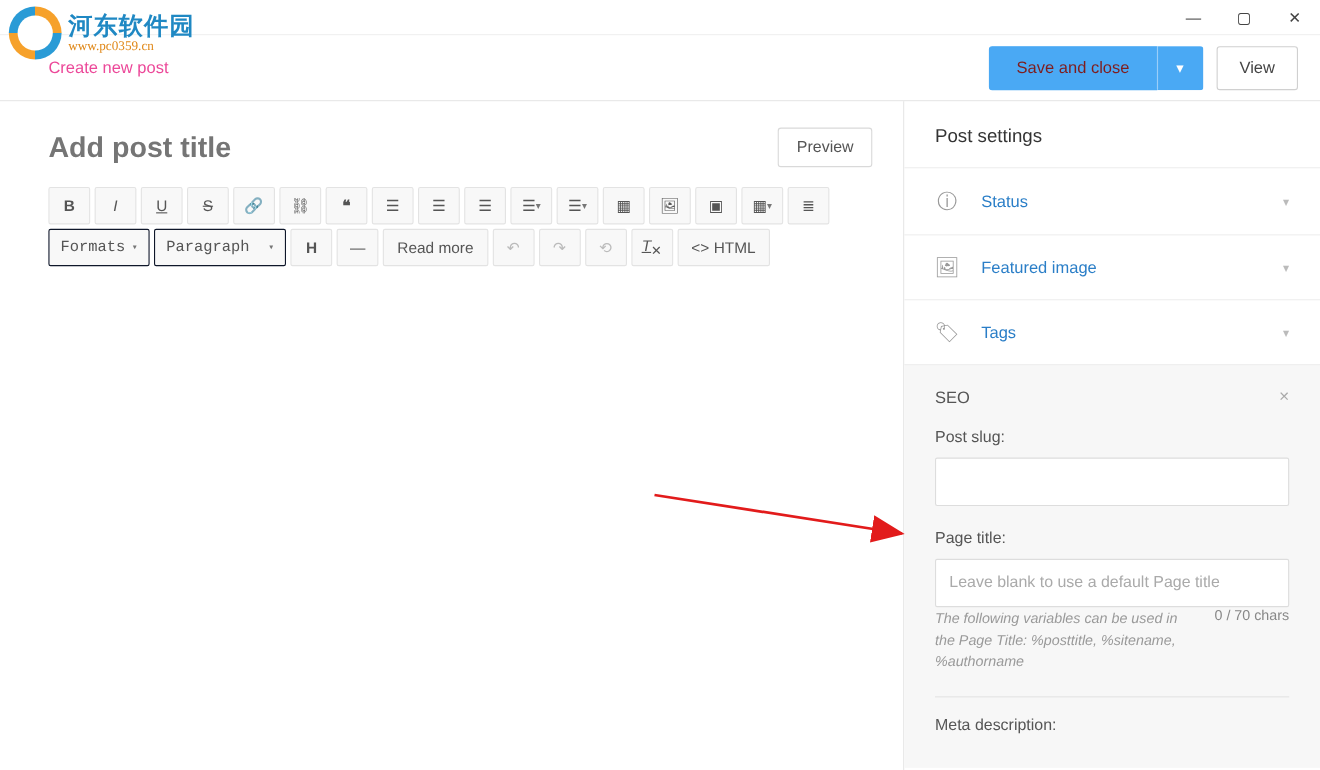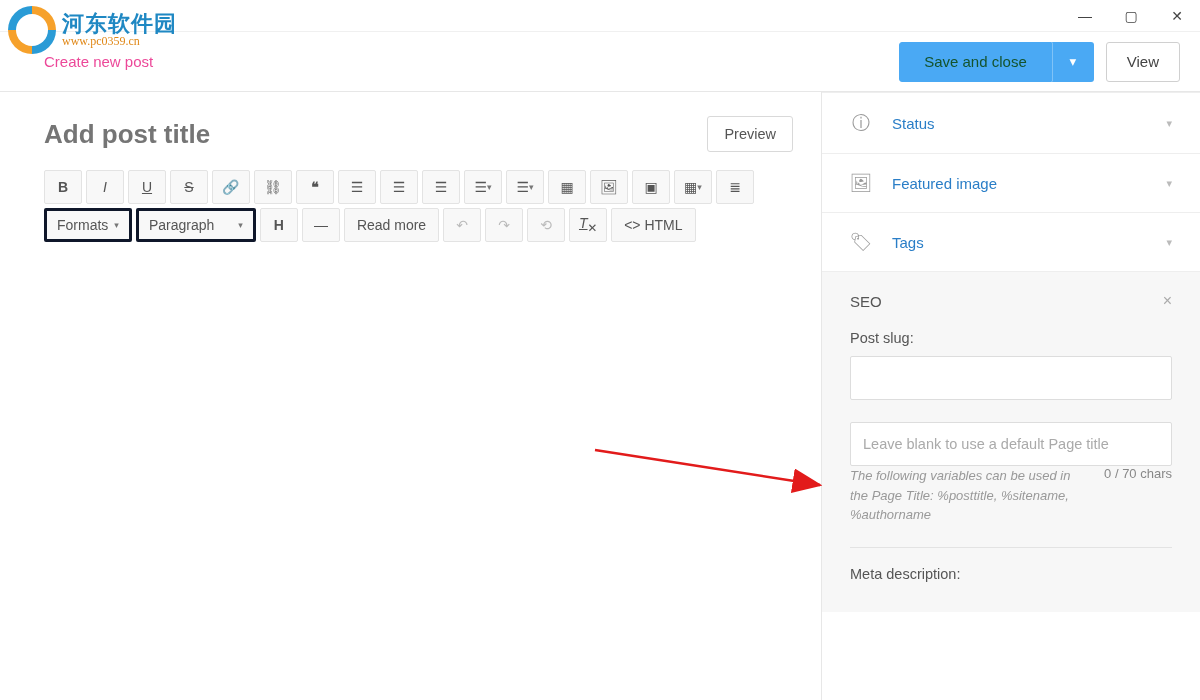--- a/index.html
+++ b/index.html
@@ -7,39 +7,39 @@
 
 
 .title-bar { height: 32px; background: #fff; display: flex; justify-content: flex-end; align-items: center; border-bottom: 1px solid #f0f0f0; }
 .win-btn { width: 46px; height: 32px; display: flex; align-items: center; justify-content: center; font-size: 14px; cursor: pointer; }
 
 
 .header { height: 60px; display: flex; align-items: center; justify-content: space-between; padding: 0 20px 0 44px; border-bottom: 1px solid #e7e7e7; }
 .header-title { font-size: 15px; color: #ec4899; }
 .header-actions { display: flex; gap: 12px; align-items: center; }
 .btn { height: 40px; padding: 0 20px; border: 1px solid #d0d0d0; background: #fff; border-radius: 3px; cursor: pointer; font-size: 15px; color: #444; display: inline-flex; align-items: center; justify-content: center; }
-.btn-primary { background: #4aa9f4; border-color: #4aa9f4; color: #14532d; font-weight: 500; }
+.btn-primary { background: #4aa9f4; border-color: #4aa9f4; color: #7f1d1d; font-weight: 500; }
 .btn-split { display: flex; }
 .btn-split .btn-primary { border-radius: 3px 0 0 3px; padding-right: 24px; padding-left: 24px; }
 .btn-caret { width: 42px; background: #4aa9f4; border: 1px solid #4aa9f4; border-left: 1px solid rgba(255,255,255,0.3); border-radius: 0 3px 3px 0; color: #fff; display: flex; align-items: center; justify-content: center; cursor: pointer; }
 
 
 .main { display: flex; height: calc(700px - 92px); }
 .editor-pane { flex: 1; border-right: 1px solid #e7e7e7; padding: 24px 28px 16px 44px; display: flex; flex-direction: column; }
 .sidebar { width: 378px; overflow-y: auto; }
 
 .title-row { display: flex; align-items: center; justify-content: space-between; margin-bottom: 18px; }
 .post-title-input { border: none; outline: none; font-size: 26px; font-weight: 600; color: #bcbcbc; width: 70%; background: transparent; }
 .preview-btn { border: 1px solid #d9d9d9; background: #fff; padding: 9px 16px; border-radius: 3px; cursor: pointer; font-size: 14.5px; color: #555; }
 
 
 .toolbar { display: flex; flex-wrap: wrap; gap: 4px; margin-bottom: 4px; }
 .tb-btn { min-width: 38px; height: 34px; border: 1px solid #e3e3e3; background: #f8f8f8; border-radius: 2px; display: flex; align-items: center; justify-content: center; cursor: pointer; font-size: 14px; color: #555; }
 .tb-btn.wide { padding: 0 12px; }
-.tb-sel { height: 34px; border: 3px solid #0f172a; background: #f8f8f8; border-radius: 2px; padding: 0 10px; display: flex; align-items: center; gap: 6px; cursor: pointer; font-size: 14px; color: #555; }
+.tb-sel { height: 34px; border: 1px solid #0f172a; background: #f8f8f8; border-radius: 2px; padding: 0 10px; display: flex; align-items: center; gap: 6px; cursor: pointer; font-size: 14px; color: #555; font-family: Liberation Mono, monospace; }
 .caret-down { font-size: 9px; color: #777; }
 .editor-body { flex: 1; }
 
 .editor-footer { border-top: 1px solid #e7e7e7; padding-top: 14px; display: flex; justify-content: flex-end; align-items: center; gap: 10px; font-size: 13.5px; color: #555; }
 .view-stats { color: #2a7ec7; text-decoration: underline; cursor: pointer; }
 .bars-icon { display: inline-flex; align-items: flex-end; gap: 2px; height: 12px; margin-right: 4px; }
 .bars-icon span { width: 2px; background: #777; display: inline-block; }
 
 
 .side-header { padding: 22px 28px 18px; font-size: 17px; color: #333; }
@@ -195,20 +195,21 @@
           <span><u><i>T</i></u><sub>✕</sub></span>
         </div>
       <div class="tb-btn wide"><span>&lt;&gt;</span>&nbsp;<span>HTML</span></div>
     </div>
 
     <div class="editor-body"></div>
 
   </div>
 
   <div class="sidebar">
+    <div class="side-header">Post settings</div>
 
     <div class="acc-item">
       <div class="acc-icon">ⓘ</div>
       <div class="acc-label">Status</div>
       <div class="acc-chev">▾</div>
     </div>
 
     <div class="acc-item">
       <div class="acc-icon">🖼</div>
       <div class="acc-label">Featured image</div>
@@ -226,20 +227,21 @@
         <div class="seo-head-title">SEO</div>
         <div class="seo-close">×</div>
       </div>
 
       <div class="field-block">
         <div class="field-label">Post slug:</div>
         <input class="text-input" value="" style="">
       </div>
 
       <div class="field-block">
+        <div class="field-label">Page title:</div>
         <input class="text-input" placeholder="Leave blank to use a default Page title" style="">
         <div class="help-row">
           <div class="help-text">The following variables can be used in the Page Title: %posttitle, %sitename, %authorname</div>
           <div class="char-count">0 / 70 chars</div>
         </div>
       </div>
 
       <div class="field-block" style="border-top:1px solid #e3e3e3; padding-top:18px; margin-bottom:0">
         <div class="field-label">Meta description:</div>
       </div>

